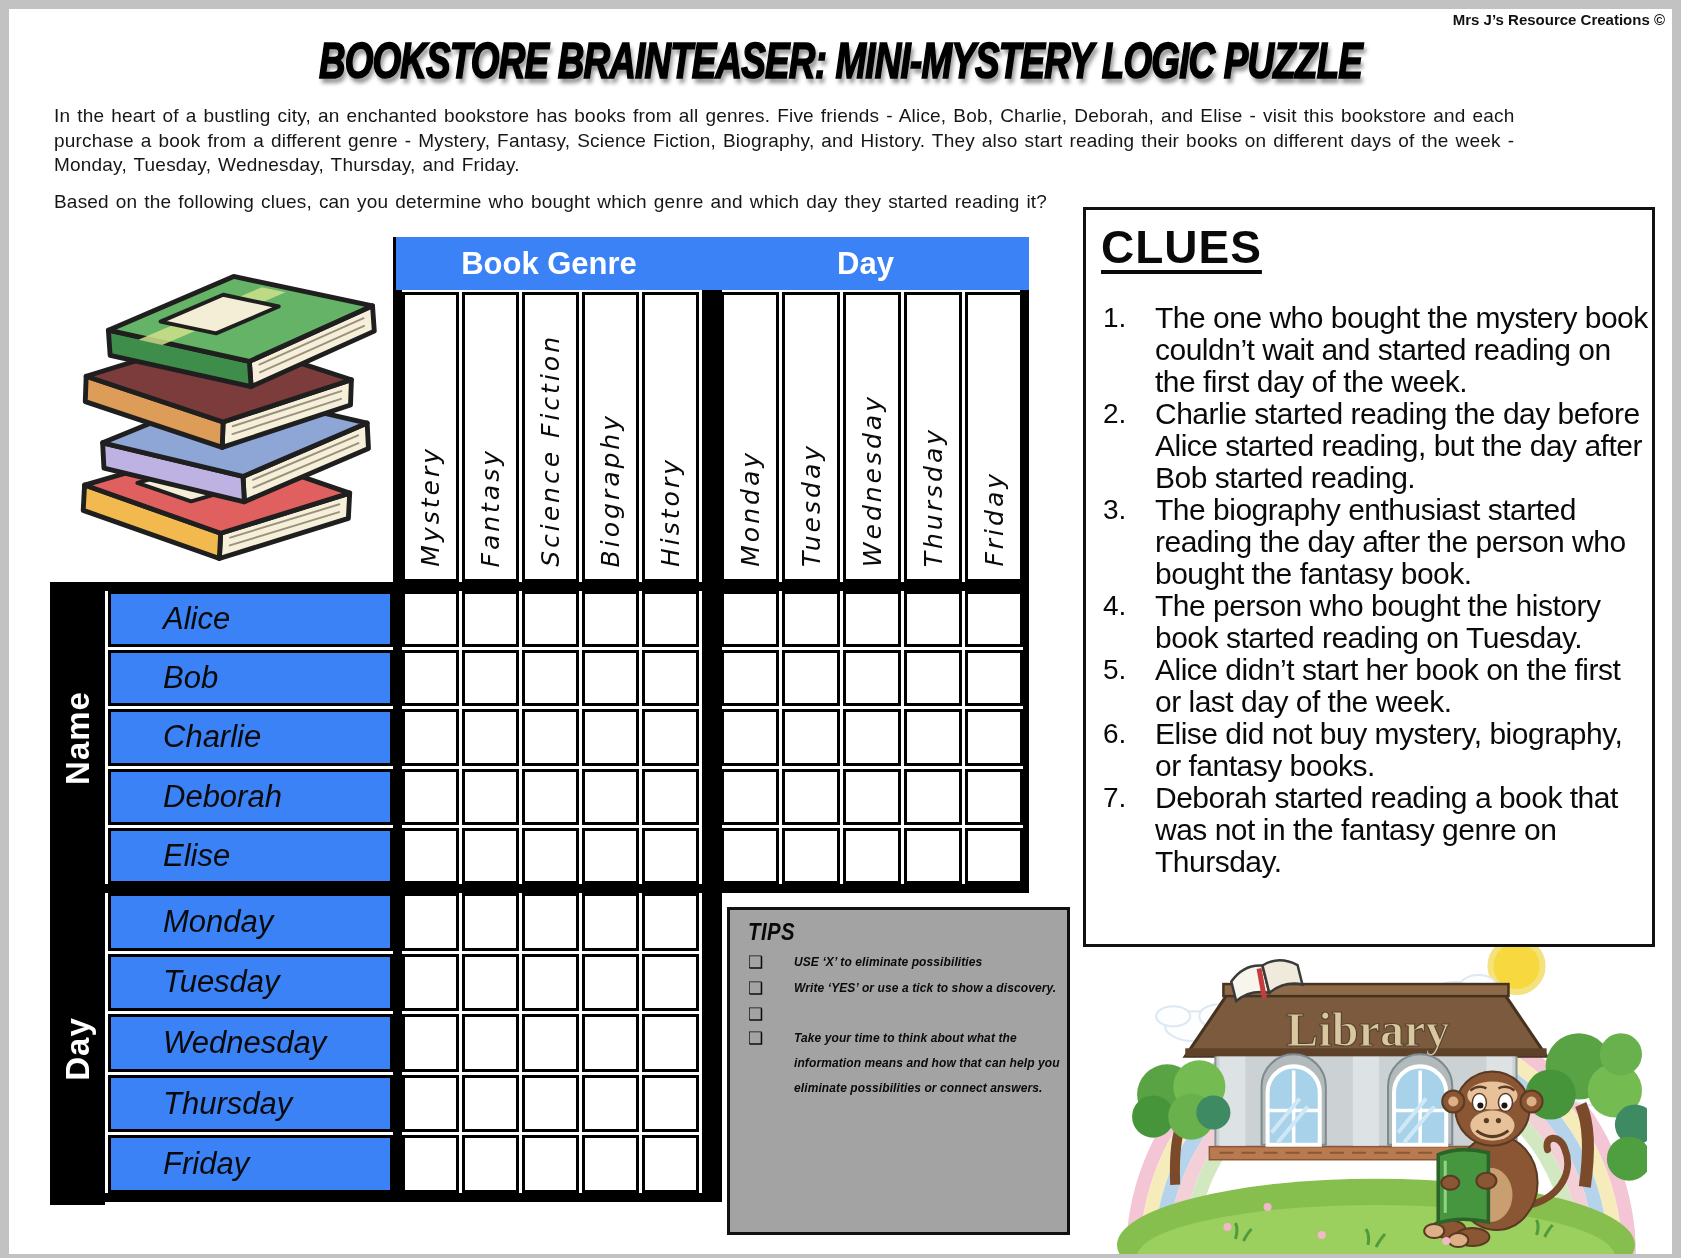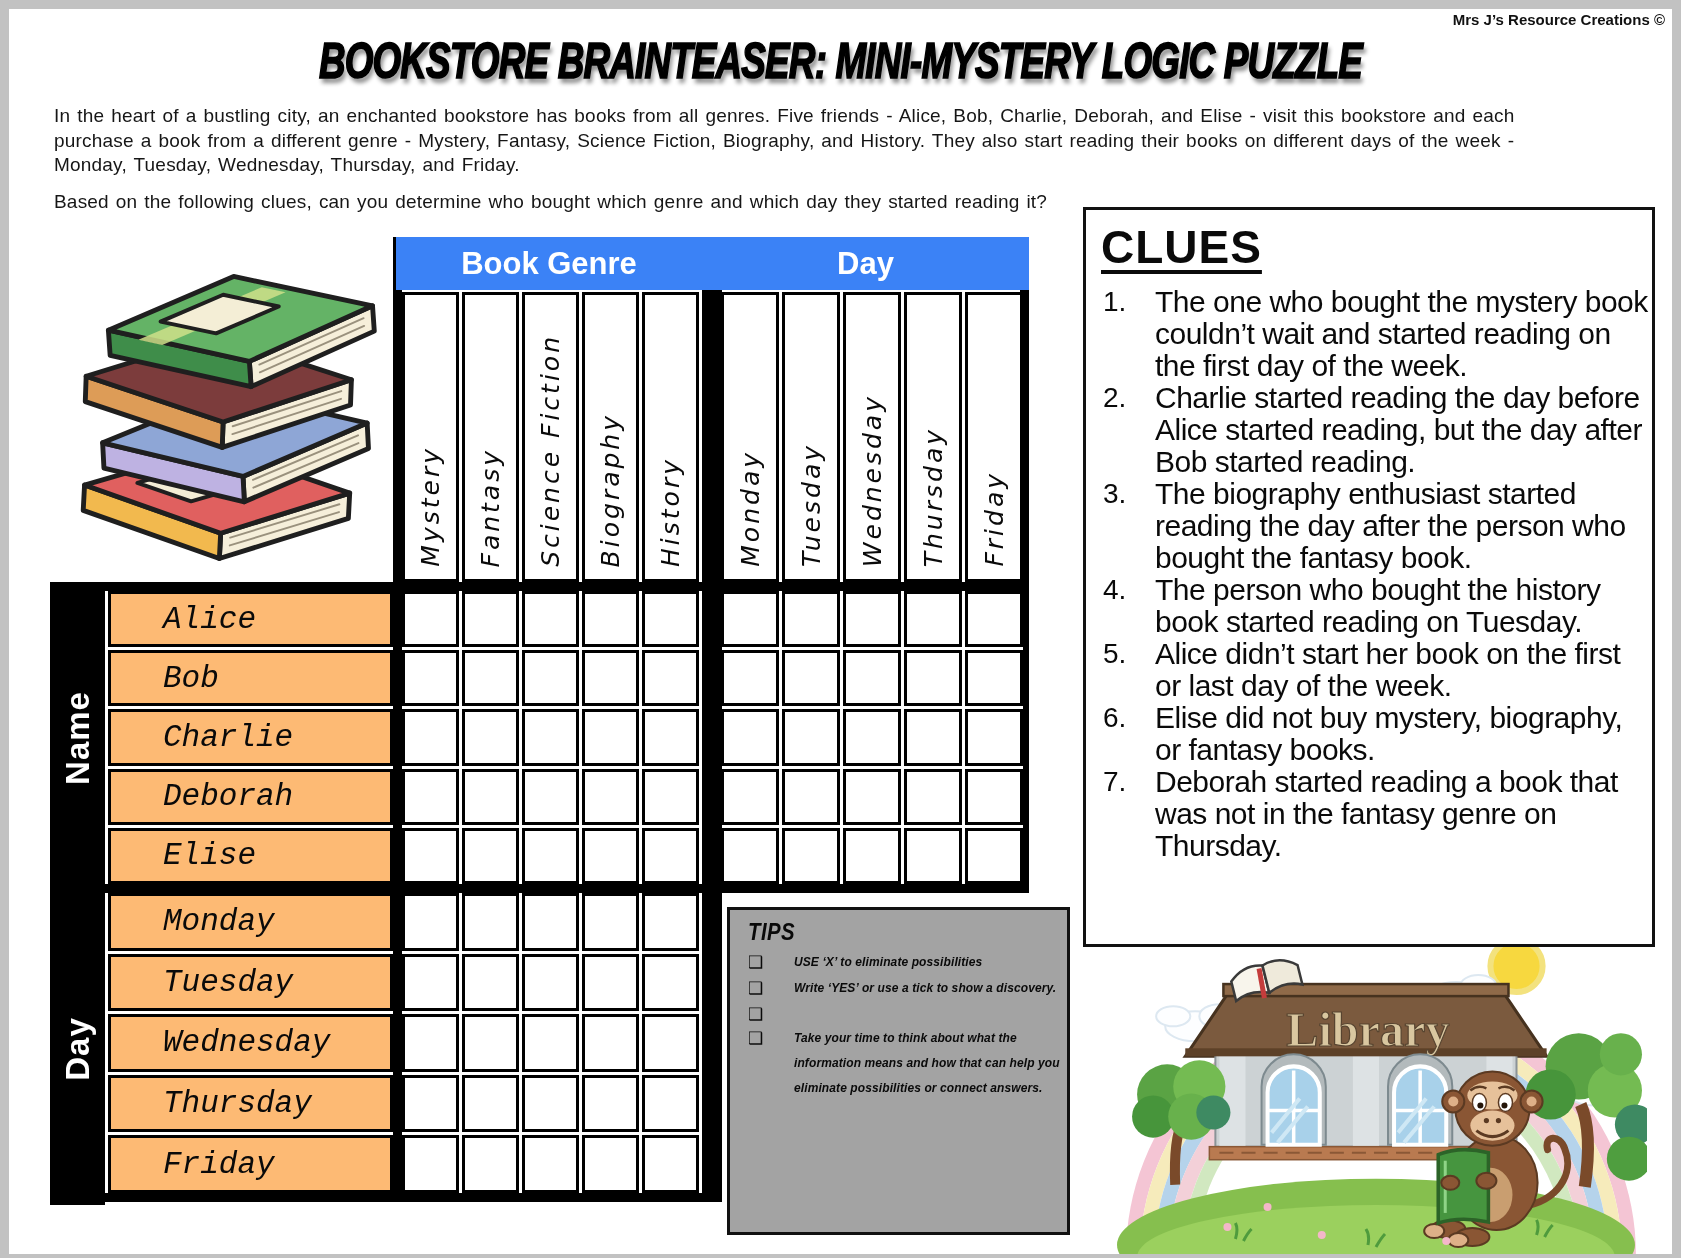--- a/index.html
+++ b/index.html
@@ -28,38 +28,38 @@
   #colheads{left:402px;top:292px;width:621px;height:290px;grid-template-columns:repeat(5,57px) 16px repeat(5,58px);grid-template-rows:1fr;}
   #namecells{left:402px;top:591px;width:621px;height:293px;grid-template-columns:repeat(5,57px) 16px repeat(5,58px);grid-template-rows:repeat(5,1fr);}
   #daycells{left:402px;top:893px;width:297px;height:300px;grid-template-columns:repeat(5,57px);grid-template-rows:repeat(5,1fr);}
   #namelabels{left:108px;top:591px;width:285px;height:293px;grid-template-columns:1fr;grid-template-rows:repeat(5,1fr);}
   #daylabels{left:108px;top:893px;width:285px;height:300px;grid-template-columns:1fr;grid-template-rows:repeat(5,1fr);}
 
   .cell{border:3px solid #000;background:#fff;}
   .spacer{visibility:hidden;}
   .hcell{border:3px solid #000;background:#fff;display:flex;flex-direction:column;align-items:center;justify-content:flex-end;padding-bottom:12px;overflow:hidden;}
   .vtext{writing-mode:vertical-rl;transform:rotate(180deg);font-family:"DejaVu Sans",sans-serif;font-style:italic;font-size:25px;letter-spacing:3px;color:#0a0a0a;white-space:nowrap;}
-  .rlabel{border:3px solid #000;background:#fdba74;display:flex;align-items:center;padding-left:52px;
-          font-family:Liberation Mono, monospace;font-style:italic;font-size:31px;color:#0a0a0a;}
+  .rlabel{border:3px solid #000;background:#3b82f6;display:flex;align-items:center;padding-left:52px;
+          font-family:Liberation Sans, sans-serif;font-style:italic;font-size:31px;color:#0a0a0a;}
   .vbar{position:absolute;background:#000;display:flex;align-items:center;justify-content:center;z-index:4;}
   #namebar{left:50px;top:591px;width:55px;height:293px;}
   #daybar{left:50px;top:893px;width:55px;height:312px;}
   .vbar span{color:#fff;font-weight:bold;font-size:33px;letter-spacing:1px;transform:rotate(-90deg);white-space:nowrap;}
 
   .vleft{left:393px;top:237px;width:9px;height:965px;}
   .vright{left:1020px;top:237px;width:9px;height:656px;}
   .vmid{left:702px;top:290px;width:20px;height:912px;z-index:3;}
   .hline1{left:50px;top:582px;width:979px;height:9px;}
   .hline2{left:50px;top:884px;width:979px;height:9px;}
   .hline3{left:50px;top:1193px;width:672px;height:9px;}
 
   
   .clues{position:absolute;left:1083px;top:207px;width:572px;height:740px;border:3px solid #111;background:#fff;
          padding:10px 4px 0 13px;box-sizing:border-box;z-index:6;}
-  .clues-title{font-size:46px;font-weight:700;letter-spacing:1px;color:#0a0a0a;text-decoration:underline;text-decoration-thickness:4px;text-underline-offset:7px;margin:0 0 12px 2px;}
+  .clues-title{font-size:46px;font-weight:700;letter-spacing:1px;color:#0a0a0a;text-decoration:underline;text-decoration-thickness:4px;text-underline-offset:7px;margin:0 0 28px 2px;}
   .clue{display:grid;grid-template-columns:56px 1fr;}
   .cnum{font-size:28px;color:#0a0a0a;line-height:32px;padding-left:4px;}
   .ctext{font-size:30px;color:#0a0a0a;line-height:32px;letter-spacing:-0.5px;width:498px;}
 
   
   .tips{position:absolute;left:727px;top:907px;width:343px;height:328px;border:3px solid #111;background:#a3a3a3;
         padding:8px 6px 0 18px;box-sizing:border-box;z-index:6;}
   .tips-title{font-size:24px;font-weight:700;font-style:italic;letter-spacing:0.5px;color:#0a0a0a;margin:0 0 4px 0;transform:scaleX(0.85);transform-origin:left;}
   .tip{display:grid;grid-template-columns:46px 1fr;margin-bottom:1px;}
   .tbullet{font-size:17px;color:#0a0a0a;padding-top:2px;}

